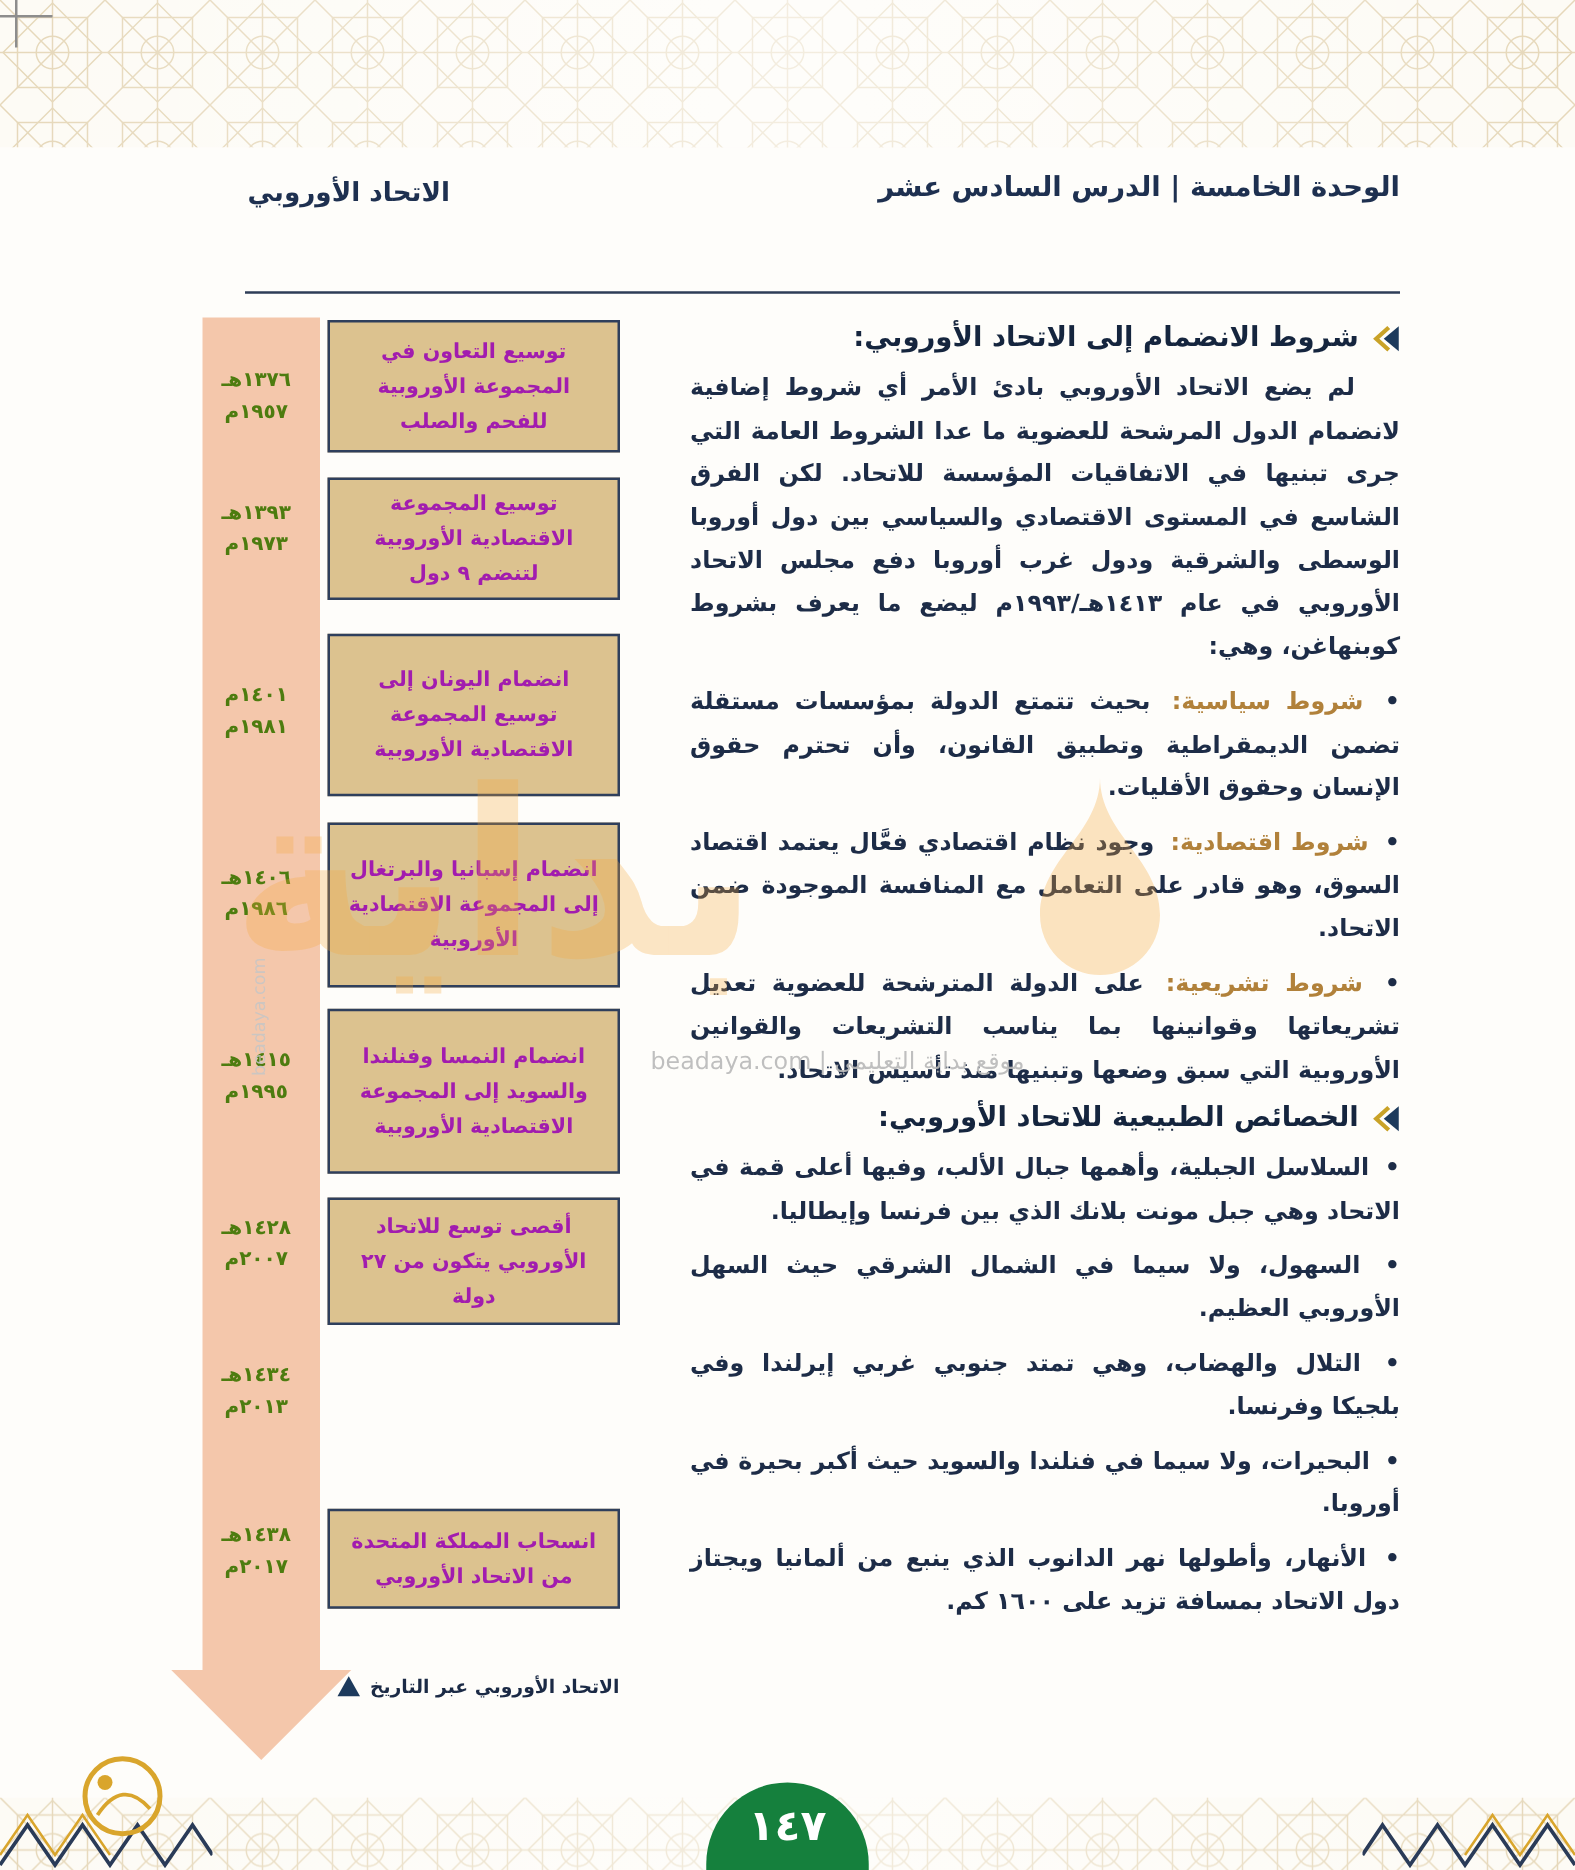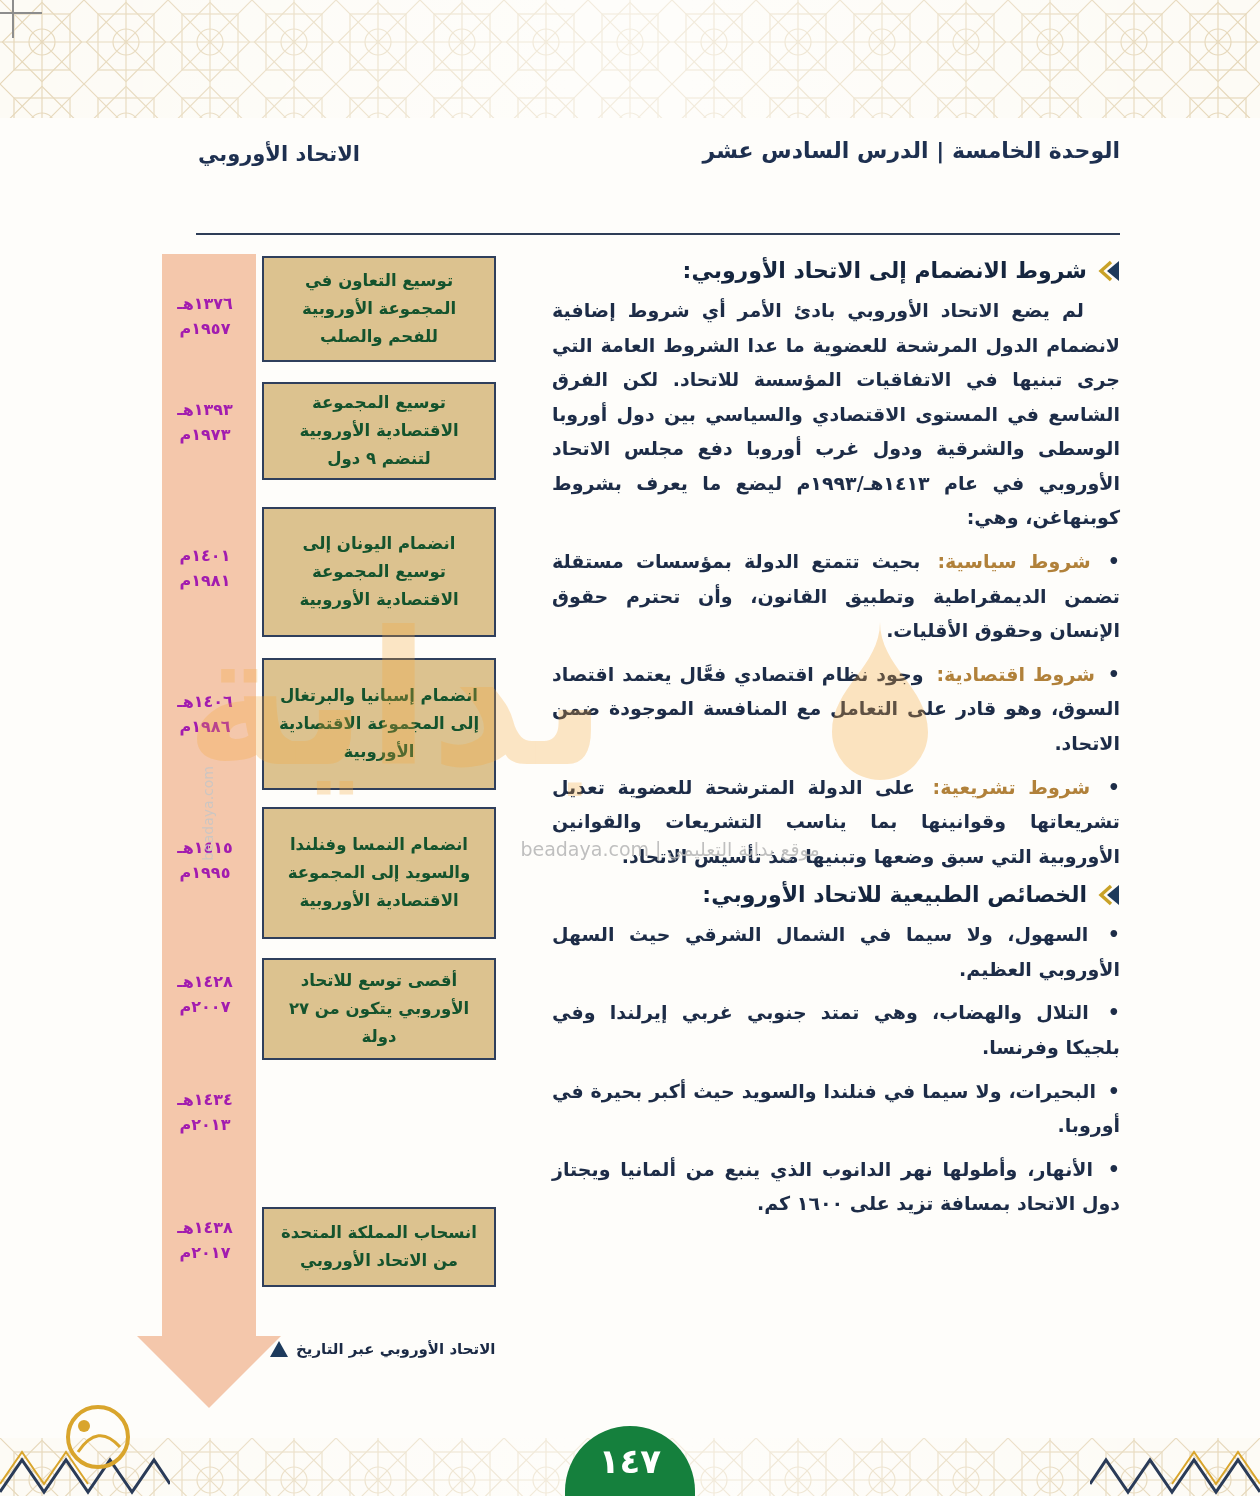--- a/index.html
+++ b/index.html
@@ -34,34 +34,34 @@
   .bullet { text-indent: 0; }
   .bullet .dot { margin-inline-end: 5px; }
   .term { color: #b1813a; margin-inline-end: 5px; }
 
   
   .timeline { position: absolute; top: 254px; left: 150px; width: 364px; height: 1170px; z-index: 3; }
   .tl-arrow-shaft { position: absolute; left: 12px; top: 0; width: 94px; height: 1082px; background: #f4c7ab; }
   .tl-arrow-head { position: absolute; left: -13px; top: 1082px; width: 0; height: 0;
     border-left: 72px solid transparent; border-right: 72px solid transparent; border-top: 72px solid #f4c7ab; }
   .tl-box { position: absolute; left: 112px; width: 234px;
-    background: #dcc28f; border: 2px solid #2f3f5c; color: #14532d;
+    background: #dcc28f; border: 2px solid #2f3f5c; color: #a21caf;
     font-weight: 700; font-size: 16.5px; line-height: 1.7;
     display: flex; align-items: center; justify-content: center;
     text-align: center; padding: 0 12px; direction: rtl; }
   .b1 { top: 2px;   height: 106px; }
   .b2 { top: 128px; height: 98px;  }
   .b3 { top: 253px; height: 130px; }
   .b4 { top: 404px; height: 132px; }
   .b5 { top: 553px; height: 132px; }
   .b6 { top: 704px; height: 102px; }
   .b7 { top: 829px; height: 76px;  }
   .b8 { top: 953px; height: 80px; }
   .tl-date { position: absolute; left: 2px; width: 106px; text-align: center;
-    font-size: 16px; font-weight: 700; color: #a21caf; line-height: 1.55; direction: rtl; }
+    font-size: 16px; font-weight: 700; color: #4d7c0f; line-height: 1.55; direction: rtl; }
   .d1 { top: 38px;  } .d2 { top: 144px; } .d3 { top: 290px; } .d4 { top: 436px; }
   .d5 { top: 582px; } .d6 { top: 716px; } .d7 { top: 834px; } .d8 { top: 962px; }
   .tl-caption { position: absolute; top: 1086px; left: 120px; display: flex; align-items: center; gap: 8px;
     font-size: 15px; font-weight: 700; color: #1b2a45; }
   .cap-icon { width: 0; height: 0; border-left: 9px solid transparent; border-right: 9px solid transparent;
     border-bottom: 16px solid #1d3a5c; }
   .tl-caption .cap-text { direction: rtl; }
 
   
   .watermark { position: absolute; inset: 0; z-index: 6; pointer-events: none; }
@@ -175,20 +175,24 @@
           <path d="M15 3 L5 12 L15 21" fill="none" stroke="#c9a227" stroke-width="3.4"></path>
           <path d="M23 2 L11 12 L23 22 Z" fill="#1d3a5c"></path>
         </svg>
       </span>
       <span class="h-text">الخصائص الطبيعية للاتحاد الأوروبي:</span>
     </div>
 
 
     <p class="body-text bullet">
       <span class="dot">•</span>
+      <span>السلاسل الجبلية، وأهمها جبال الألب، وفيها أعلى قمة في الاتحاد وهي جبل مونت بلانك الذي بين فرنسا وإيطاليا.</span>
+    </p>
+    <p class="body-text bullet">
+      <span class="dot">•</span>
       <span>السهول، ولا سيما في الشمال الشرقي حيث السهل الأوروبي العظيم.</span>
     </p>
     <p class="body-text bullet">
       <span class="dot">•</span>
       <span>التلال والهضاب، وهي تمتد جنوبي غربي إيرلندا وفي بلجيكا وفرنسا.</span>
     </p>
     <p class="body-text bullet">
       <span class="dot">•</span>
       <span>البحيرات، ولا سيما في فنلندا والسويد حيث أكبر بحيرة في أوروبا.</span>
     </p>

